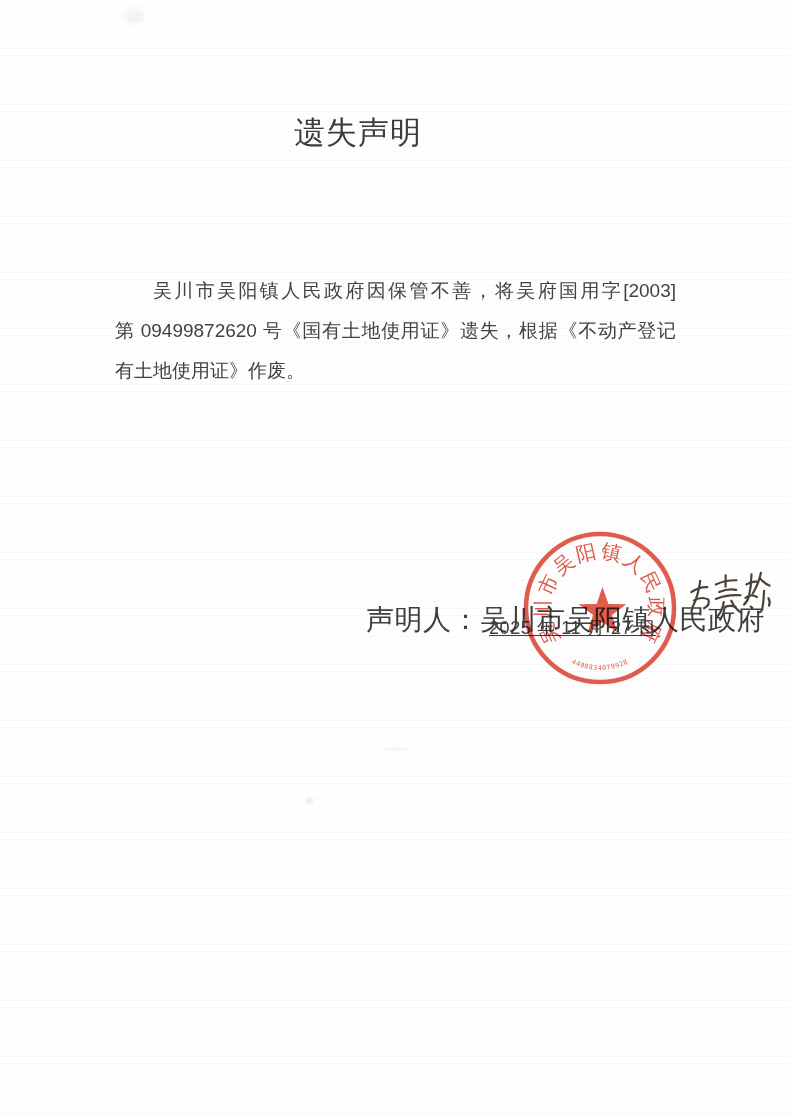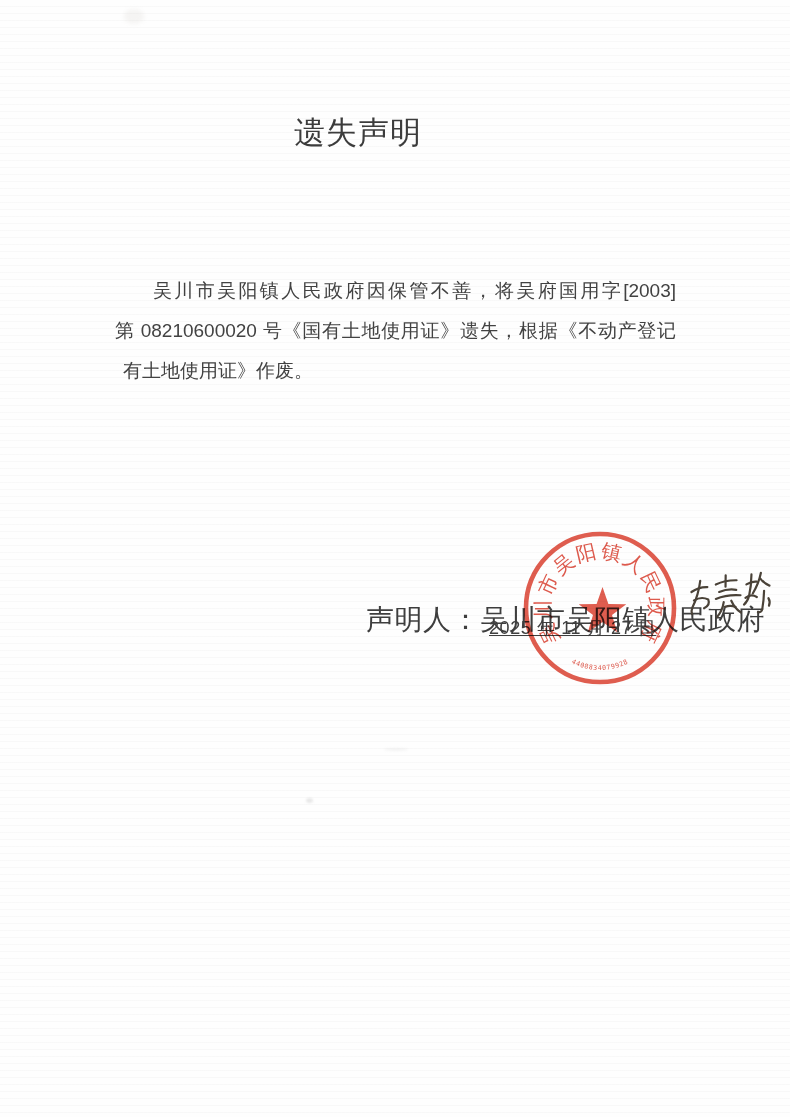--- a/index.html
+++ b/index.html
@@ -49,21 +49,20 @@
   .body-line {
     height: 40px;
     line-height: 34px;
     text-align: justify;
     text-align-last: justify;
   }
   .body-line.indent { text-indent: 38px; }
   .body-line.last {
     text-align: left;
     text-align-last: left;
-    margin-left: 8px;
   }
 
   .signer-line {
     position: absolute;
     left: 366px;
     top: 601px;
     font-size: 28px;
     color: #3e3e3e;
     letter-spacing: 0.5px;
     white-space: nowrap;
@@ -139,21 +138,21 @@
 <div class="page">
 
   <div class="artifact a1"></div>
   <div class="artifact a2"></div>
   <div class="artifact a3"></div>
 
   <h1 class="title">遗失声明</h1>
 
   <div class="body-block">
     <div class="body-line indent">吴川市吴阳镇人民政府因保管不善，将吴府国用字[2003]</div>
-    <div class="body-line">第 08210600020 号《国有土地使用证》遗失，根据《不动产登记</div>
+    <div class="body-line">第 09499872620 号《国有土地使用证》遗失，根据《不动产登记</div>
     <div class="body-line last">有土地使用证》作废。</div>
   </div>
 
   <div class="signer-line">声明人：吴川市吴阳镇人民政府</div>
   <div class="date-line">2025 年 11 月 27 日</div>
 
   <svg class="seal" viewBox="0 0 160 160" xmlns="http://www.w3.org/2000/svg">
     <circle class="ring" cx="80" cy="80" r="74"></circle>
     <polygon class="star" points="82.5,59 88.4,75.9 106.3,76.3 92,87.1 97.2,104.2 82.5,94 67.8,104.2 73,87.1 58.7,76.3 76.6,75.9"></polygon>
     <path id="sealTextArc" class="arc-guide" d="M 40.6 110.8 A 50 50 0 1 1 119.4 110.8"></path>

